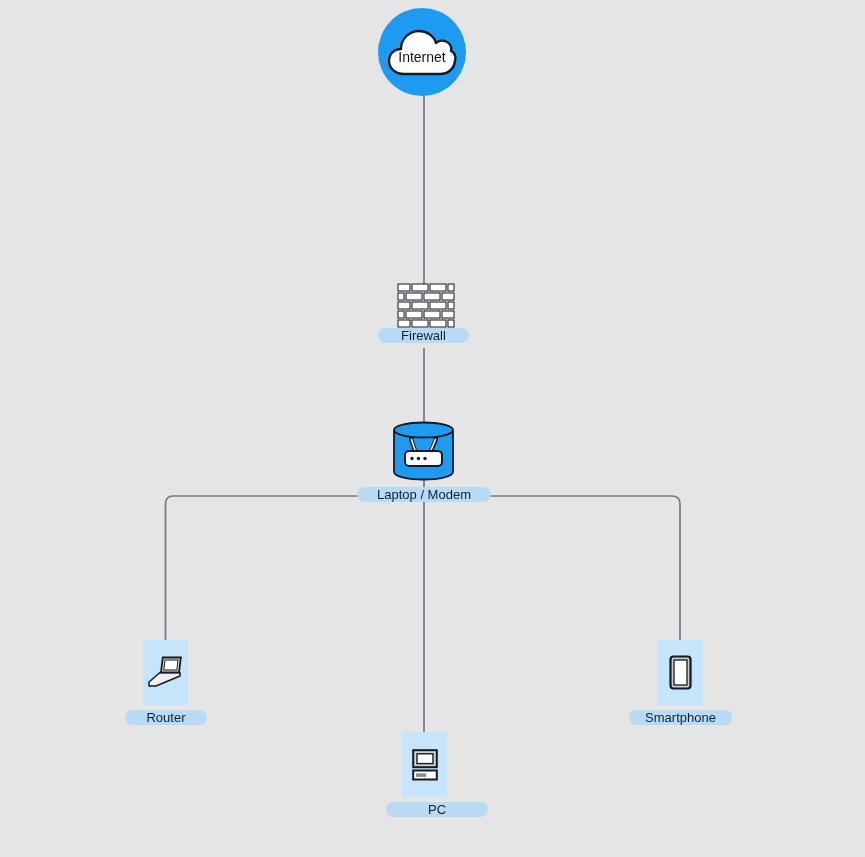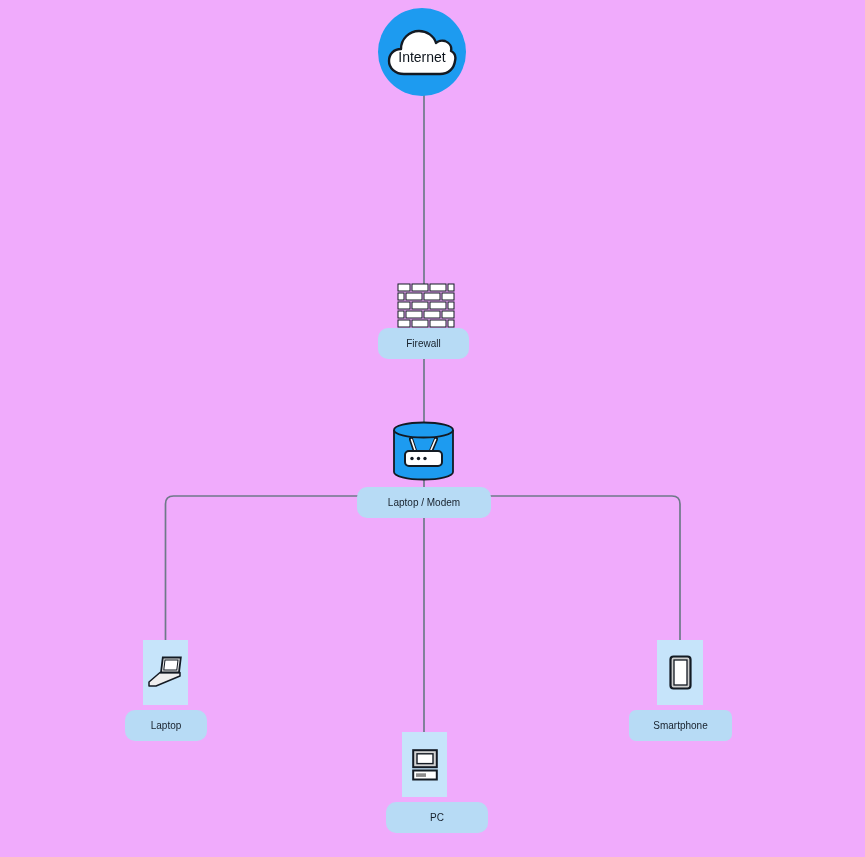--- a/index.html
+++ b/index.html
@@ -1,25 +1,25 @@
 <!DOCTYPE html>
 <html><head>
 <meta charset="utf-8">
 <style>
   html,body{margin:0;padding:0;background:#1b2431;}
   .canvas{
-    position:relative;width:865px;height:857px;background:#f0abfc;
+    position:relative;width:865px;height:857px;background:#e5e5e5;
     font-family:"Liberation Sans",sans-serif;overflow:hidden;
   }
   .edges{position:absolute;left:0;top:0;width:865px;height:857px;}
   .edges path{fill:none;stroke:#6e7989;stroke-width:1.7px;}
   .pill{
     position:absolute;display:flex;align-items:center;justify-content:center;
-    background:#b7dbf5;color:#16202b;border-radius:10px;height:31px;
-    font-size:10px;line-height:20px;white-space:nowrap;
+    background:#b7dbf5;color:#16202b;border-radius:10px;height:15px;
+    font-size:13px;line-height:20px;white-space:nowrap;
   }
   .circle-node{
     position:absolute;width:88px;height:88px;border-radius:50%;
     background:#1d9bf0;display:flex;align-items:center;justify-content:center;
   }
   .cloud-wrap{position:relative;width:70px;height:48px;}
   .cloud-label{
     position:absolute;left:0;top:21px;width:70px;text-align:center;
     font-size:14px;color:#0d141c;
   }
@@ -101,21 +101,21 @@
   <div class="device-rect" style="left:143px;top:640px;width:45px;height:65px;">
     <svg width="37" height="33" viewBox="0 0 37 33">
       <polygon points="2,26 13,16.5 33,16.5 33,20 9,30 2,30" fill="#efefef" stroke="#131a23" stroke-width="1.5" stroke-linejoin="round"></polygon>
       <g transform="skewX(-7) translate(3,0)">
         <rect x="13" y="1.5" width="18" height="15" fill="#e6e6e6" stroke="#131a23" stroke-width="1.8"></rect>
         <rect x="15.5" y="4" width="13" height="10" fill="#ffffff" stroke="#131a23" stroke-width="1"></rect>
       </g>
     </svg>
   </div>
   <div class="pill" style="left:125px;top:710px;width:82px;">
-    <span>Laptop</span>
+    <span>Router</span>
   </div>
 
   <div class="device-rect" style="left:402px;top:732px;width:45px;height:65px;">
     <svg width="26" height="32" viewBox="0 0 26 32">
       <rect x="1.2" y="1.2" width="23.6" height="17" fill="#d2d2d2" stroke="#131a23" stroke-width="2"></rect>
       <rect x="5" y="4.8" width="16" height="9.8" fill="#ffffff" stroke="#131a23" stroke-width="1.4"></rect>
       <rect x="1.2" y="21.5" width="23.6" height="9" fill="#ffffff" stroke="#131a23" stroke-width="2"></rect>
       <rect x="4" y="24.3" width="10" height="3.6" fill="#8b8b8b"></rect>
     </svg>
   </div>

